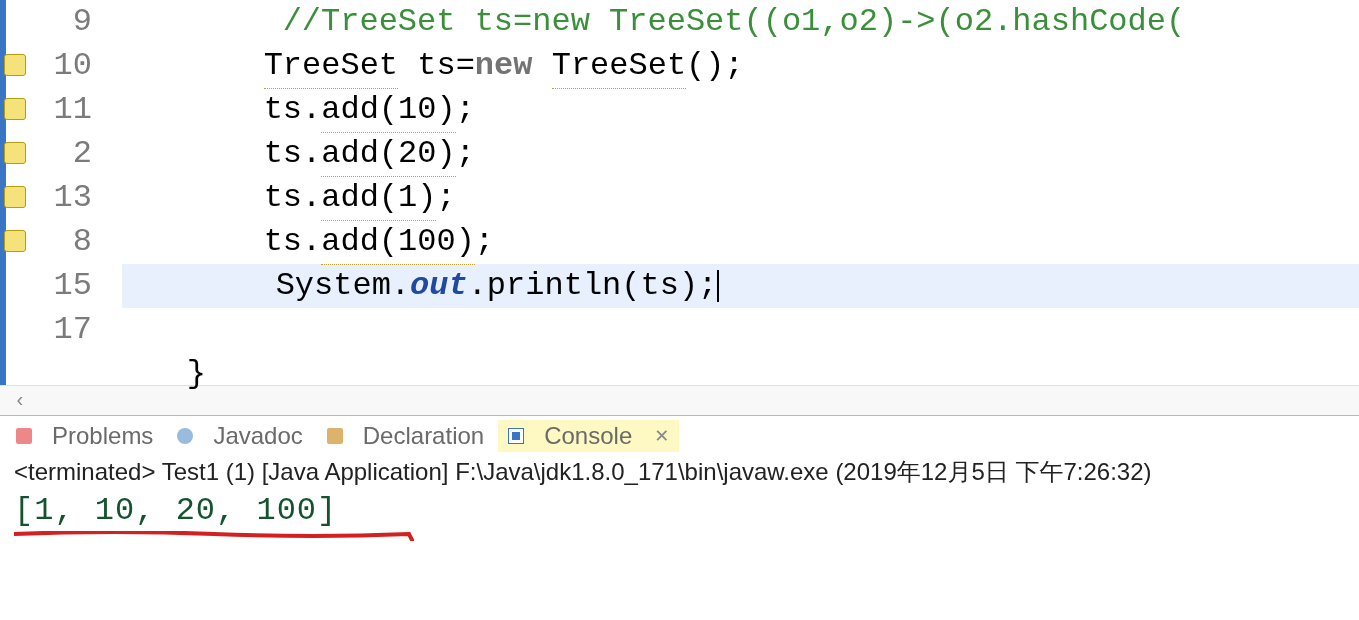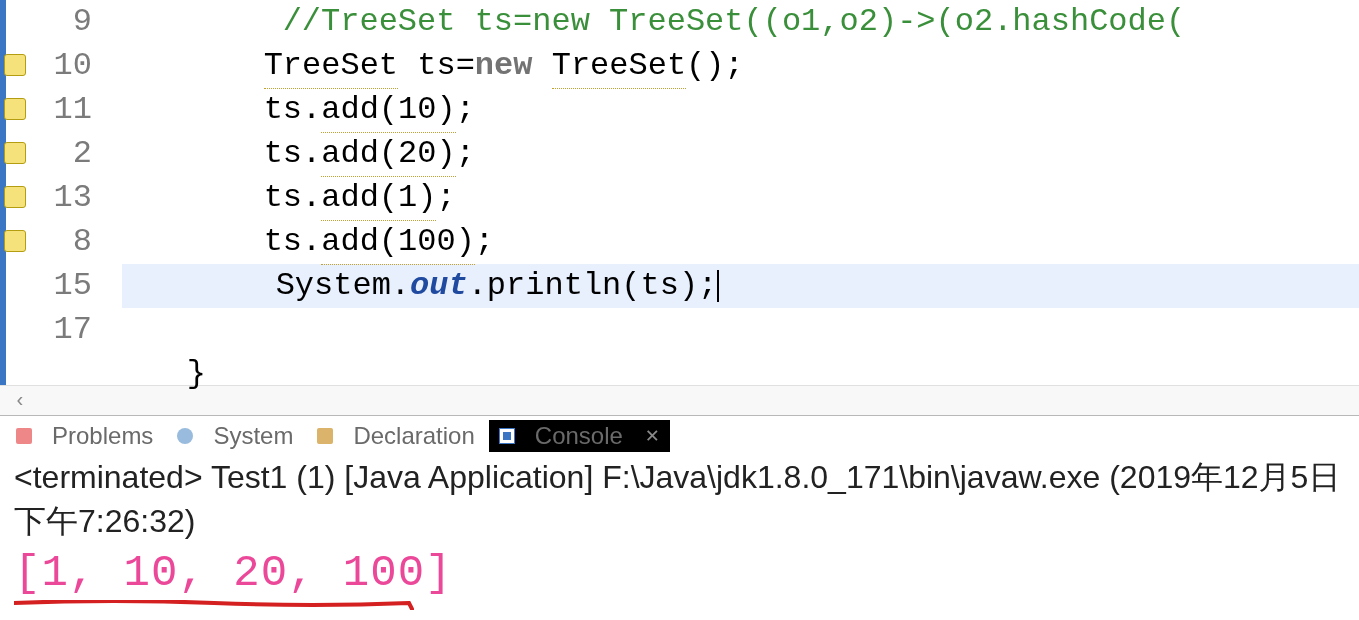--- a/index.html
+++ b/index.html
@@ -26,31 +26,31 @@
   .tok-default { color: #000; }
   .underline { border-bottom: 1px dotted #c0a030; }
   .cursor { display: inline-block; width: 2px; height: 32px; background: #000; vertical-align: middle; margin-left: 0px; }
 
   .h-scroll { height: 30px; background: #f8f8f8; border-top: 1px solid #e0e0e0; display: flex; align-items: center; padding: 0 8px; color: #888; font-size: 20px; }
   .h-scroll .arrow { padding: 0 6px; cursor: pointer; }
 
   .bottom-pane { border-top: 1px solid #b8b8b8; background: #fff; font-family: "Segoe UI", Arial, sans-serif; }
   .tabs { display: flex; align-items: center; padding: 4px 6px 0 6px; font-size: 24px; color: #6a6a6a; gap: 4px; }
   .tab { display: flex; align-items: center; padding: 2px 10px; cursor: pointer; gap: 20px; }
-  .tab.active { background: #000000; text-align: right; }
+  .tab.active { background: #fef9c3; text-align: right; }
   .tab .icon { width: 16px; height: 16px; display: inline-block; }
   .icon-problems { background: #e88; border-radius: 2px; }
   .icon-javadoc { background: #9bd; border-radius: 50%; }
   .icon-declaration { background: #dbb36a; border-radius: 2px; }
   .icon-console { background: #fff; border: 1px solid #3a76c4; }
   .icon-console::after { content: ""; display: block; width: 60%; height: 60%; margin: 18% auto 0; background: #3a76c4; }
   .close-x { color: #888; font-size: 18px; margin-left: 2px; cursor: pointer; }
 
-  .console-status { font-size: 32px; color: #222; padding: 4px 10px 2px 14px; font-family: "Segoe UI", Arial, sans-serif; }
-  .console-output { font-family: "Consolas","Courier New",monospace; font-size: 44px; color: #ec4899; padding: 2px 14px 2px 14px; letter-spacing: 1px; position: relative; }
+  .console-status { font-size: 24px; color: #222; padding: 4px 10px 2px 14px; font-family: "Segoe UI", Arial, sans-serif; }
+  .console-output { font-family: "Consolas","Courier New",monospace; font-size: 32px; color: #14532d; padding: 2px 14px 2px 14px; letter-spacing: 1px; position: relative; }
   .red-underline { position: absolute; left: 14px; bottom: -6px; height: 6px; width: 400px; }
   .red-underline svg { display: block; }
 </style>
 </head>
 <body>
 
 <div class="editor-area">
   <div class="gutter">
     <div class="blue-strip"></div>
   <div class="ln">9</div>
@@ -70,21 +70,21 @@
 </div>
 
 <div class="bottom-pane">
   <div class="tabs">
     <div class="tab">
       <span class="icon icon-problems"></span>
       <span>Problems</span>
     </div>
     <div class="tab">
       <span class="icon icon-javadoc"></span>
-      <span>System</span>
+      <span>Javadoc</span>
     </div>
     <div class="tab">
       <span class="icon icon-declaration"></span>
       <span>Declaration</span>
     </div>
     <div class="tab active">
       <span class="icon icon-console"></span>
       <span>Console</span>
       <span class="close-x">✕</span>
     </div>

